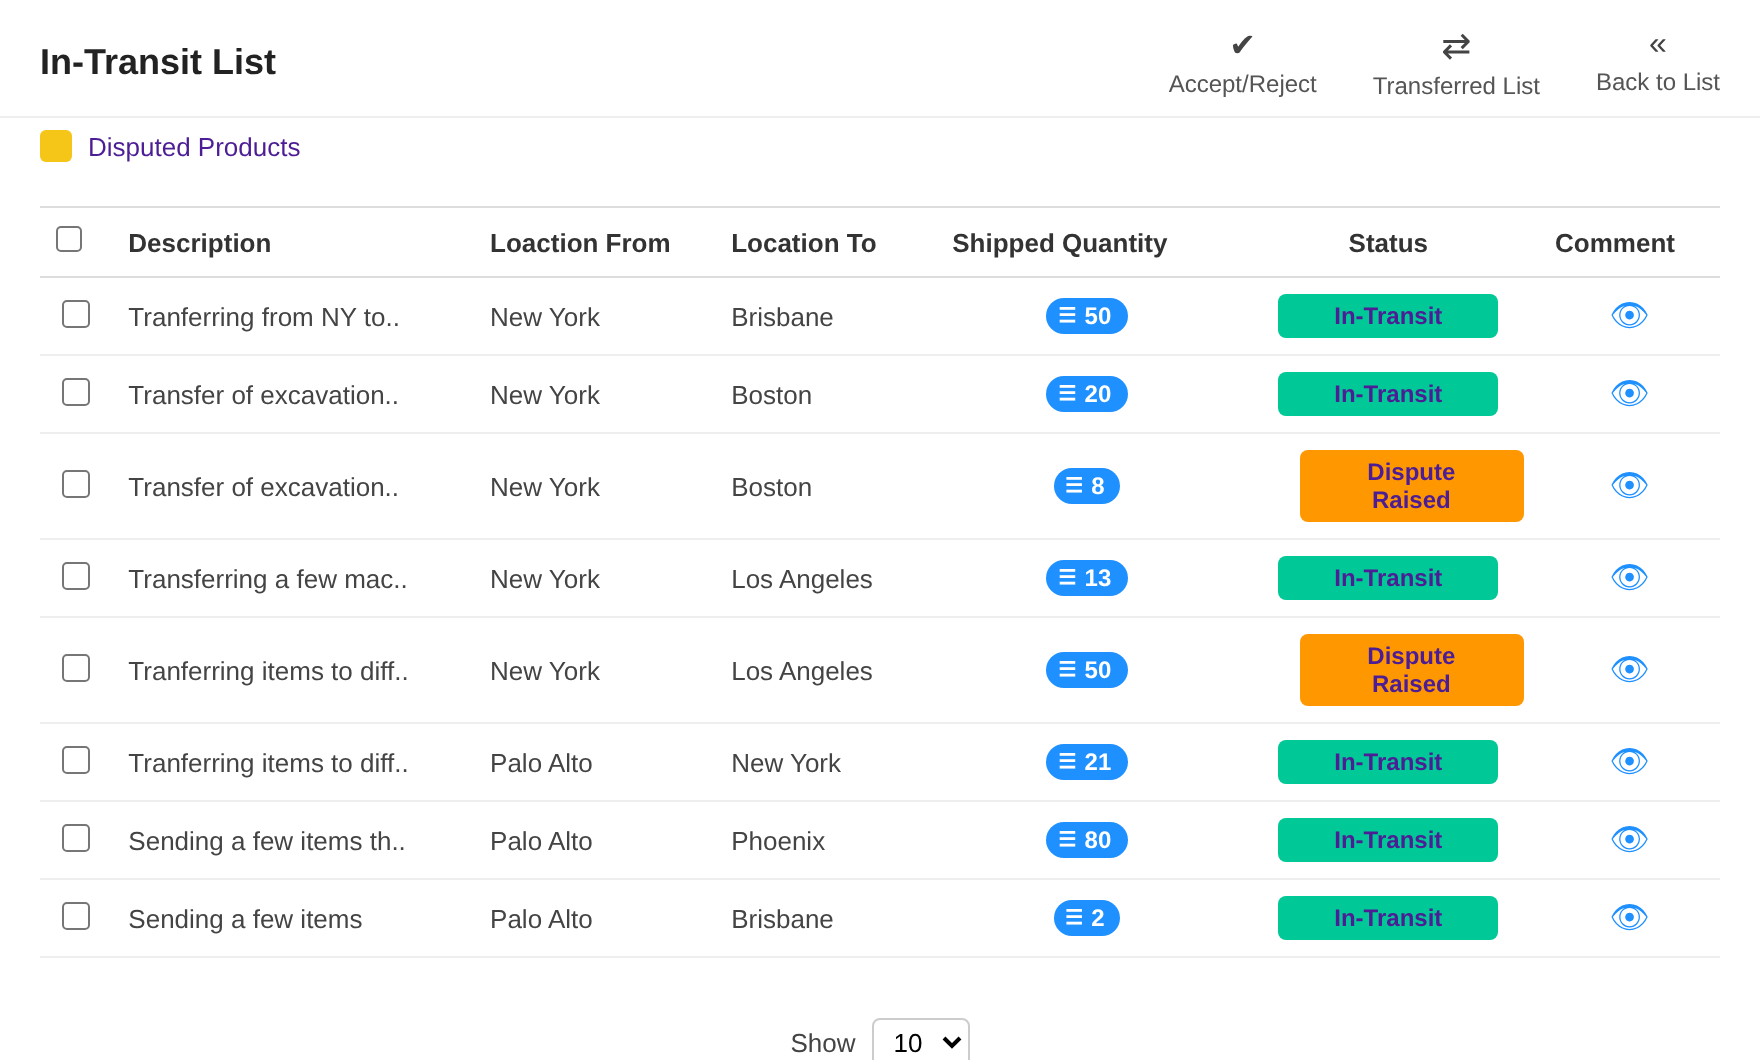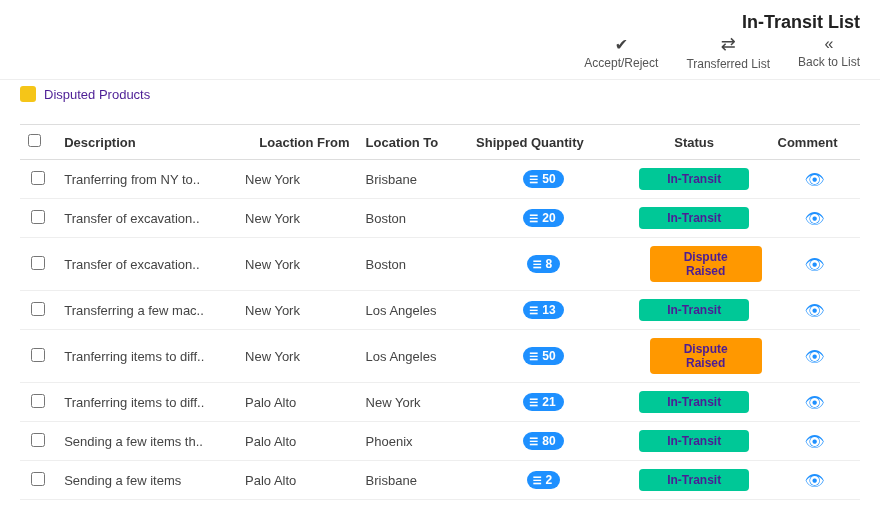--- a/index.html
+++ b/index.html
@@ -7,25 +7,24 @@
       font-family: -apple-system, BlinkMacSystemFont, 'Segoe UI', sans-serif;
       background: #fff;
       width: 880px;
       height: 530px;
       overflow: hidden;
       font-size: 13px;
       color: #333;
     }
     .header {
       display: flex;
-      align-items: flex-end;
+      align-items: center;
       justify-content: space-between;
       padding: 12px 20px 8px 20px;
       border-bottom: 1px solid #eee;
-      flex-direction: column;
     }
     .header-title {
       font-size: 18px;
       font-weight: 600;
       color: #222;
     }
     .header-actions {
       display: flex;
       gap: 28px;
       align-items: center;
@@ -73,21 +72,21 @@
     th {
       padding: 9px 8px;
       text-align: left;
       font-weight: 600;
       font-size: 13px;
       color: #333;
       background: #fff;
     }
     th:first-child { width: 36px; }
     th:nth-child(2) { width: 180px; }
-    th:nth-child(3) { width: 120px; text-align: right; }
+    th:nth-child(3) { width: 120px; }
     th:nth-child(4) { width: 110px; }
     th:nth-child(5) { width: 150px; text-align: left; }
     th:nth-child(6) { width: 150px; text-align: center; }
     th:nth-child(7) { width: 90px; text-align: left; }
     td {
       padding: 8px 8px;
       border-bottom: 1px solid #eee;
       font-size: 13px;
       color: #444;
     }

